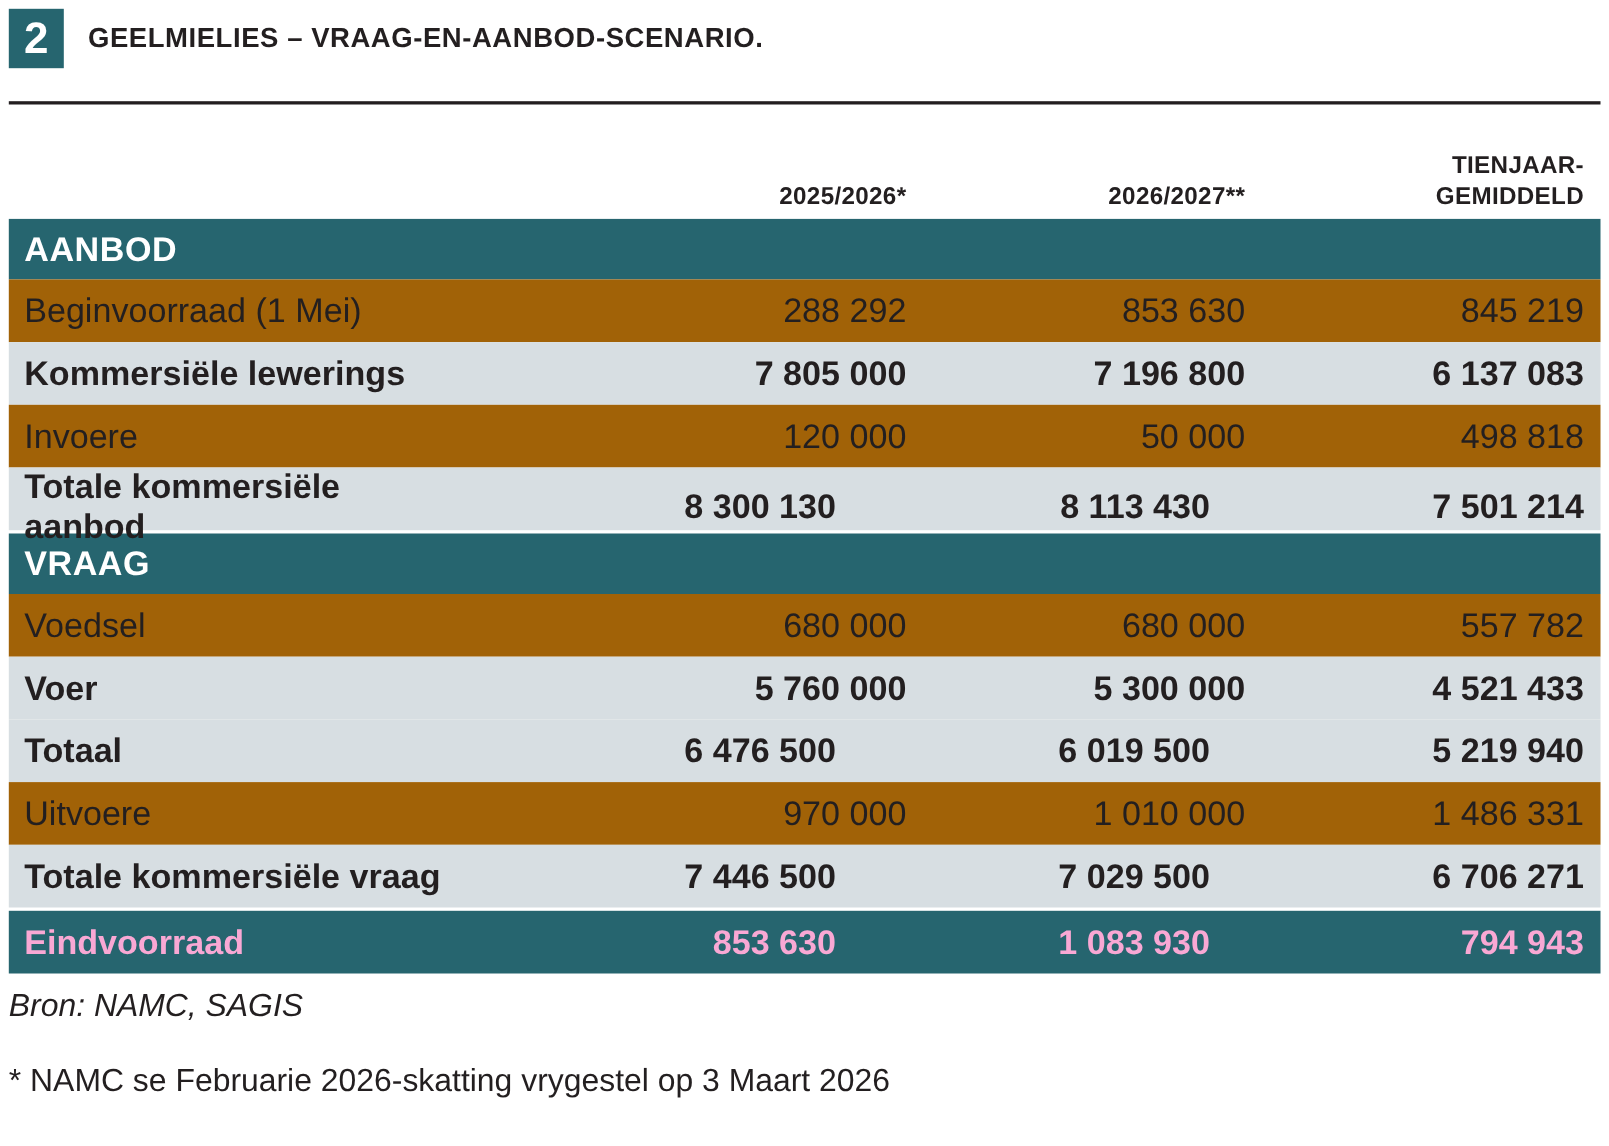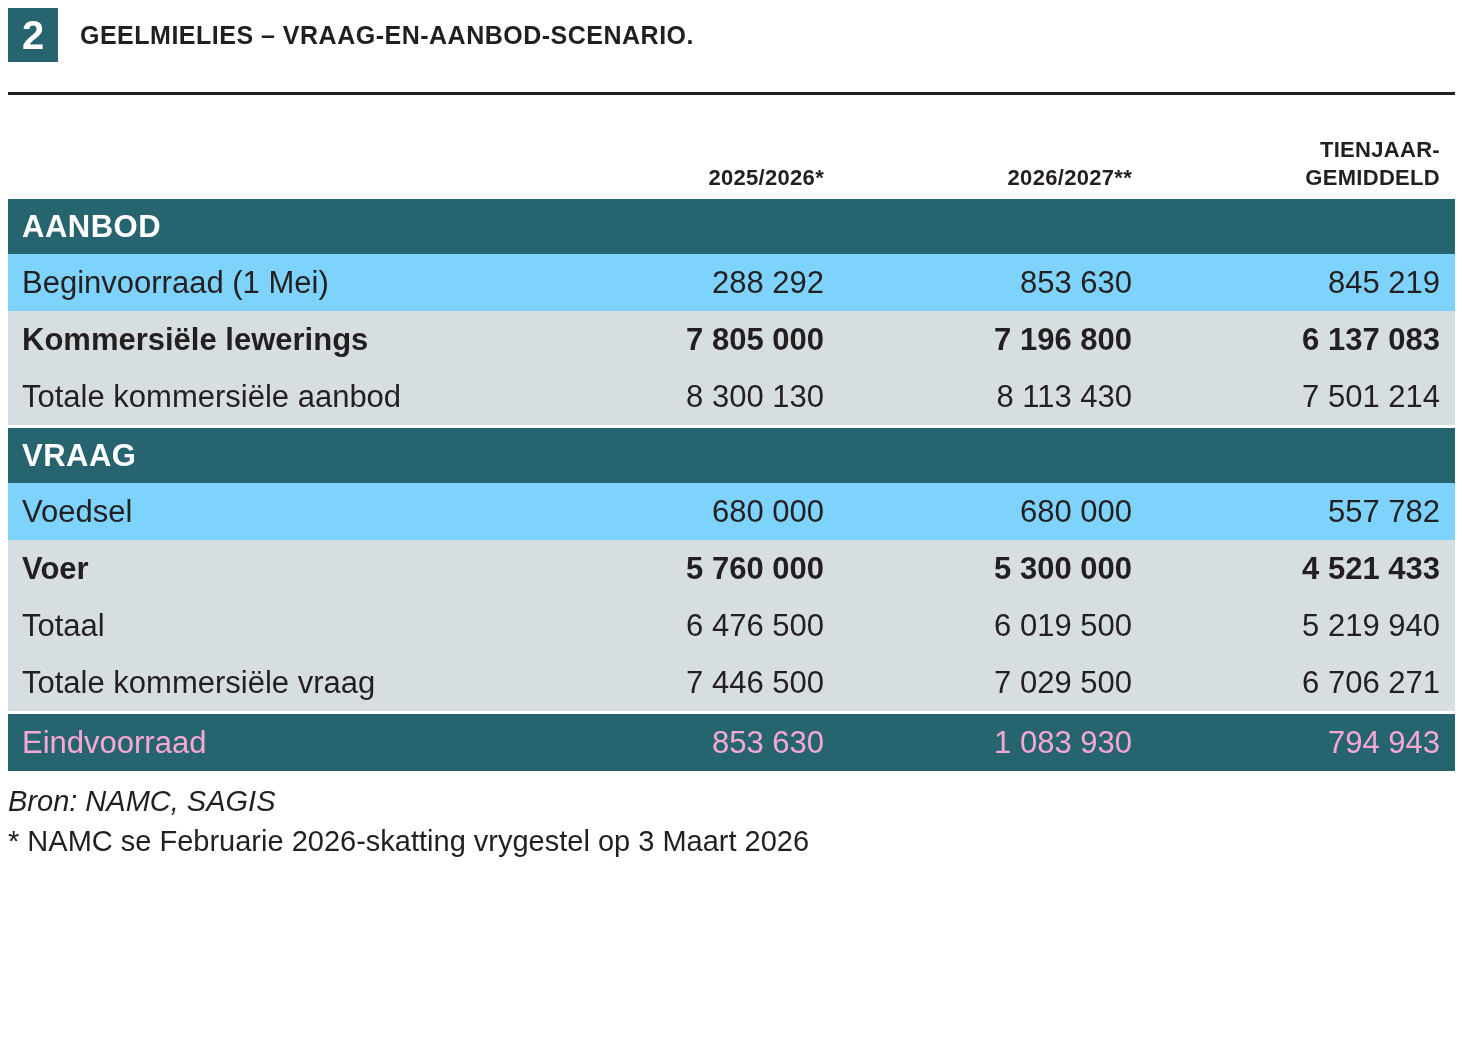--- a/index.html
+++ b/index.html
@@ -50,38 +50,38 @@
   .colheader.last { padding-right: 15px; }
 
   
   .table { margin: 0 8px; }
   .row {
     display: grid;
     grid-template-columns: 1fr 304px 308px 323px;
     height: 57px;
     align-items: center;
     font-size: 31px;
-    background: #7dd3fc;
+    background: #a16207;
   }
   .row.stripe { background: var(--stripe); font-weight: bold; }
   .row.teal   { background: var(--teal); color: #f9a8d4; }
-  .row.bold   { font-weight: normal; }
+  .row.bold   { font-weight: bold; gap: 32px; }
   .row.gap    { margin-top: 3px; }
   .row.section {
     background: var(--teal); color: #ffffff;
     font-weight: bold; height: 55px;
     letter-spacing: 0.5px;
   }
   .cell-label { padding-left: 14px; }
   .cell-val   { text-align: right; }
   .cell-val.last { padding-right: 15px; }
 
   
   .source   { font-size: 29px; margin: 14px 8px 0 8px; font-style: italic; }
-  .footnote { font-size: 29px; margin: 7px 8px 0 8px; }
+  .footnote { font-size: 29px; margin: 35px 8px 0 8px; }
 </style>
 </head>
 <body>
 
 <div class="page">
 
   <div class="titlebar">
     <div class="badge">2</div>
     <div class="title">GEELMIELIES – VRAAG-EN-AANBOD-SCENARIO.</div>
   </div>
@@ -104,20 +104,26 @@
         <div class="cell-val">288 292</div>
         <div class="cell-val">853 630</div>
         <div class="cell-val last">845 219</div>
       </div>
       <div class="row stripe">
         <div class="cell-label">Kommersiële lewerings</div>
         <div class="cell-val">7 805 000</div>
         <div class="cell-val">7 196 800</div>
         <div class="cell-val last">6 137 083</div>
       </div>
+      <div class="row">
+        <div class="cell-label">Invoere</div>
+        <div class="cell-val">120 000</div>
+        <div class="cell-val">50 000</div>
+        <div class="cell-val last">498 818</div>
+      </div>
       <div class="row bold stripe">
         <div class="cell-label">Totale kommersiële aanbod</div>
         <div class="cell-val">8 300 130</div>
         <div class="cell-val">8 113 430</div>
         <div class="cell-val last">7 501 214</div>
       </div>
       <div class="row gap section">
         <div class="cell-label">VRAAG</div>
       </div>
       <div class="row">
@@ -131,20 +137,26 @@
         <div class="cell-val">5 760 000</div>
         <div class="cell-val">5 300 000</div>
         <div class="cell-val last">4 521 433</div>
       </div>
       <div class="row bold stripe">
         <div class="cell-label">Totaal</div>
         <div class="cell-val">6 476 500</div>
         <div class="cell-val">6 019 500</div>
         <div class="cell-val last">5 219 940</div>
       </div>
+      <div class="row">
+        <div class="cell-label">Uitvoere</div>
+        <div class="cell-val">970 000</div>
+        <div class="cell-val">1 010 000</div>
+        <div class="cell-val last">1 486 331</div>
+      </div>
       <div class="row bold stripe">
         <div class="cell-label">Totale kommersiële vraag</div>
         <div class="cell-val">7 446 500</div>
         <div class="cell-val">7 029 500</div>
         <div class="cell-val last">6 706 271</div>
       </div>
       <div class="row gap bold teal">
         <div class="cell-label">Eindvoorraad</div>
         <div class="cell-val">853 630</div>
         <div class="cell-val">1 083 930</div>

